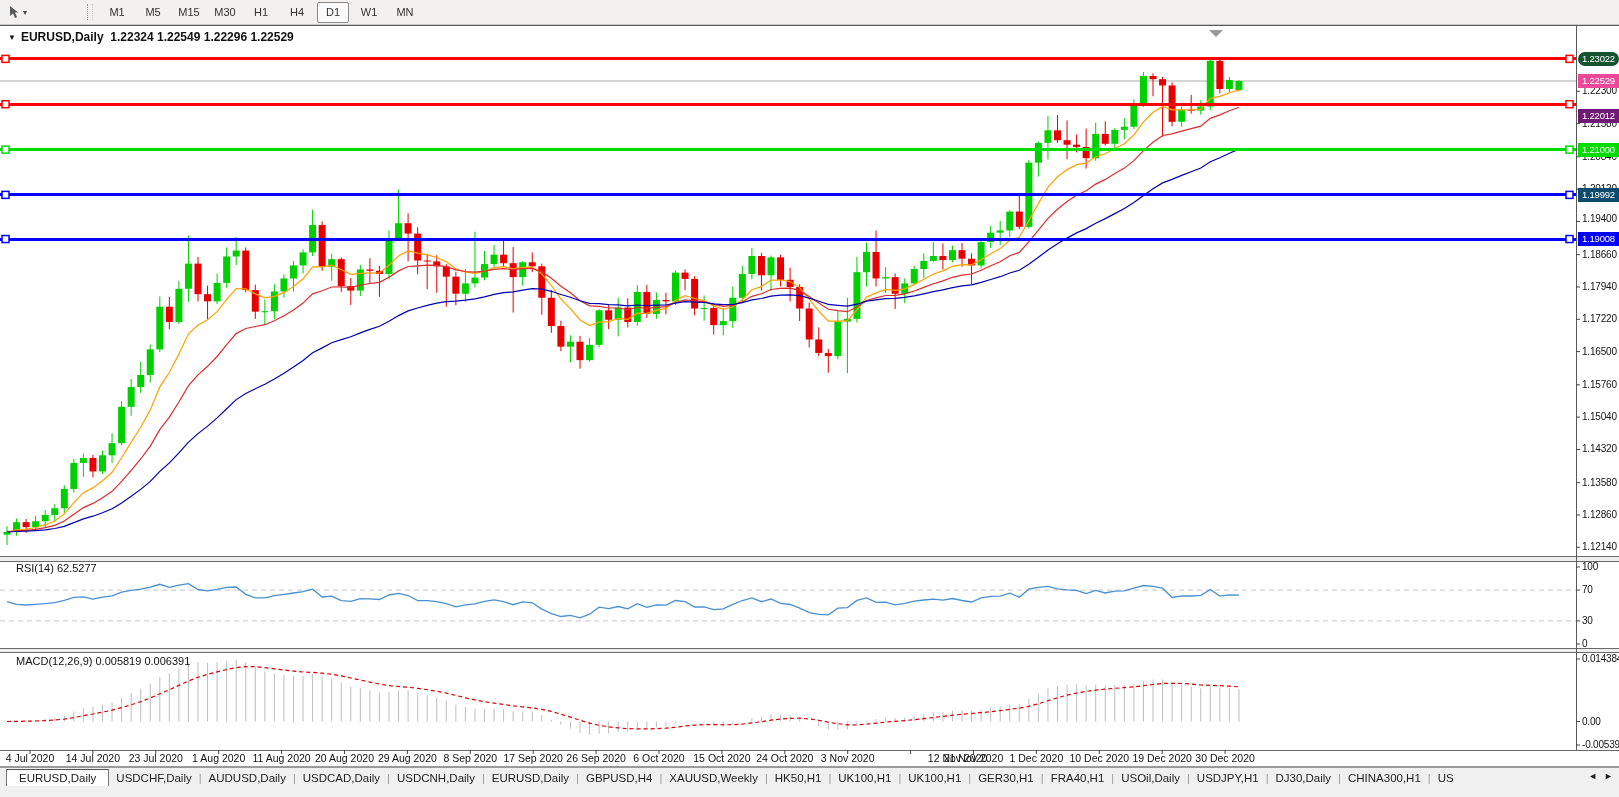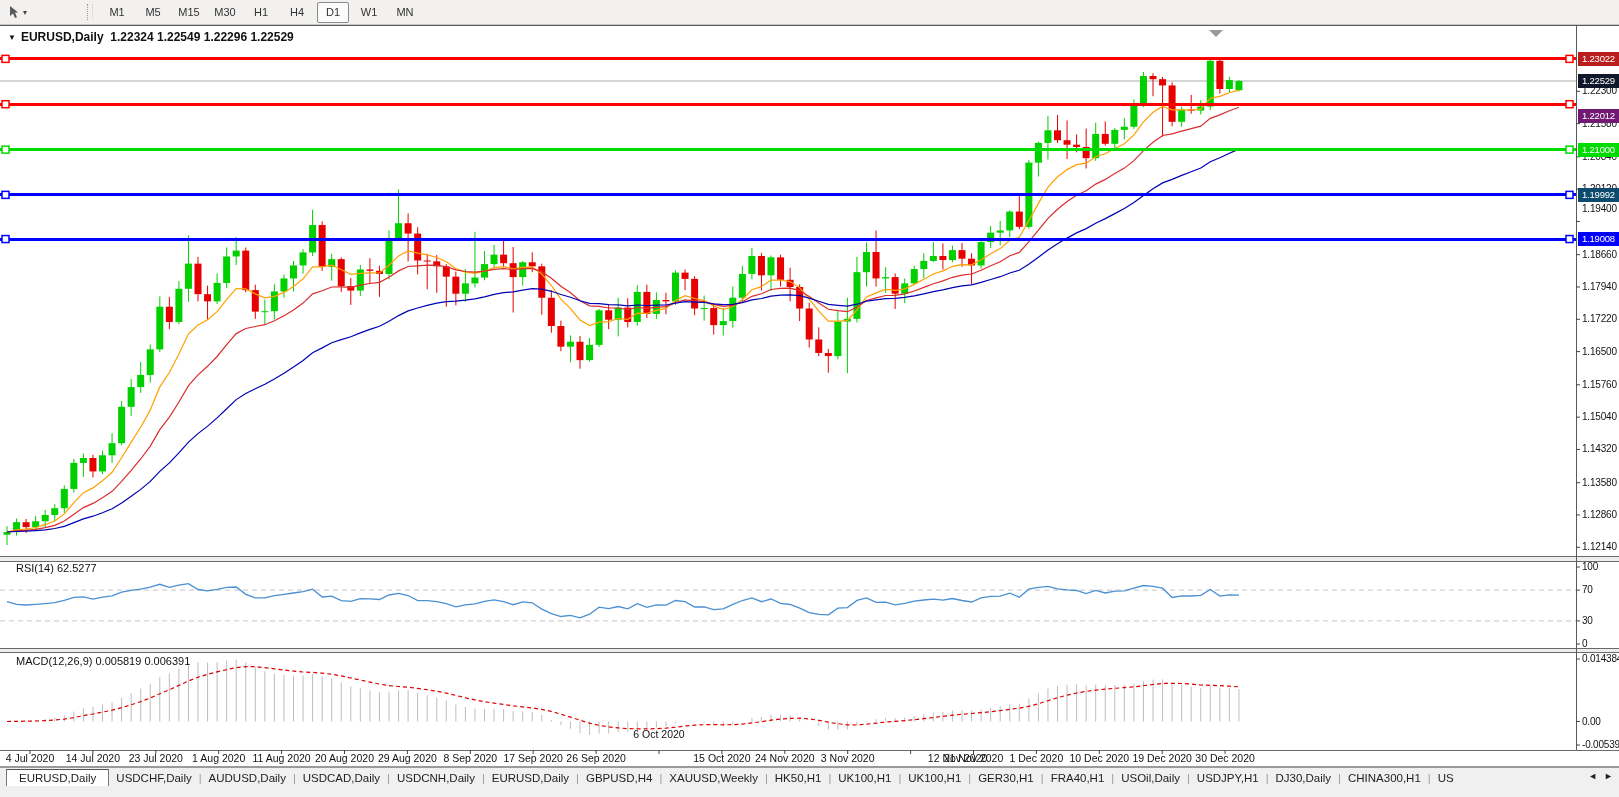--- a/index.html
+++ b/index.html
@@ -536,57 +536,57 @@
     <div class="chart-title">
       <span class="tri">▼</span><span>EURUSD,Daily</span>&nbsp;&nbsp;<span style="font-weight:bold">1.22324 1.22549 1.22296 1.22529</span>
     </div>
     <div class="ind-label" style="top:562px">RSI(14) 62.5277</div>
     <div class="ind-label" style="top:655px">MACD(12,26,9) 0.005819 0.006391</div>
     <div id="labels">
         <div class="tick-label" style="left: 1582px; top: 85.2846px;">1.22300</div>
         <div class="tick-label" style="left: 1582px; top: 117.6px;">1.21580</div>
         <div class="tick-label" style="left: 1582px; top: 150.813px;">1.20840</div>
         <div class="tick-label" style="left: 1582px; top: 183.129px;">1.20120</div>
-        <div class="tick-label" style="left: 1582px; top: 203px;">1.19400</div>
+        <div class="tick-label" style="left: 1582px; top: 213px;">1.19400</div>
         <div class="tick-label" style="left: 1582px; top: 248.658px;">1.18660</div>
         <div class="tick-label" style="left: 1582px; top: 280.973px;">1.17940</div>
         <div class="tick-label" style="left: 1582px; top: 313.289px;">1.17220</div>
         <div class="tick-label" style="left: 1582px; top: 345.604px;">1.16500</div>
         <div class="tick-label" style="left: 1582px; top: 378.817px;">1.15760</div>
         <div class="tick-label" style="left: 1582px; top: 411.133px;">1.15040</div>
         <div class="tick-label" style="left: 1582px; top: 443.448px;">1.14320</div>
         <div class="tick-label" style="left: 1582px; top: 476.662px; text-align: center;">1.13580</div>
         <div class="tick-label" style="left: 1582px; top: 508.977px;">1.12860</div>
         <div class="tick-label" style="left: 1582px; top: 541.293px;">1.12140</div>
         <div class="tick-label" style="left: 1582px; top: 561px;">100</div>
         <div class="tick-label" style="left: 1582px; top: 584.1px;">70</div>
         <div class="tick-label" style="left: 1582px; top: 614.9px;">30</div>
         <div class="tick-label" style="left: 1582px; top: 638px;">0</div>
         <div class="tick-label" style="left: 1582px; top: 653px;">0.014384</div>
         <div class="tick-label" style="left: 1582px; top: 715.539px;">0.00</div>
         <div class="tick-label" style="left: 1582px; top: 739px;">-0.005396</div>
-        <div class="chip" style="left: 1578px; top: 51.8793px; background: #b91c1c;">1.23022</div>
+        <div class="chip" style="left: 1578px; top: 51.8793px; background: #14532d; border-radius: 7px;">1.23022</div>
         <div class="chip" style="left: 1578px; top: 109px; background: #701a75;">1.22012</div>
         <div class="chip" style="left: 1578px; top: 142.632px; background: rgb(0, 220, 0);">1.21000</div>
         <div class="chip" style="left: 1578px; top: 187.874px; background: #0c4a6e;">1.19992</div>
         <div class="chip" style="left: 1578px; top: 232.038px; background: rgb(0, 0, 255);">1.19008</div>
-        <div class="chip" style="left: 1578px; top: 74.0065px; background: #0f172a;">1.22529</div>
+        <div class="chip" style="left: 1578px; top: 74.0065px; background: #ec4899;">1.22529</div>
         <div class="date-label" style="left: -12px; top: 752px;">4 Jul 2020</div>
         <div class="date-label" style="left: 50.9px; top: 752px;">14 Jul 2020</div>
         <div class="date-label" style="left: 113.8px; top: 752px;">23 Jul 2020</div>
         <div class="date-label" style="left: 176.7px; top: 752px;">1 Aug 2020</div>
         <div class="date-label" style="left: 239.6px; top: 752px;">11 Aug 2020</div>
         <div class="date-label" style="left: 302.5px; top: 752px;">20 Aug 2020</div>
         <div class="date-label" style="left: 365.4px; top: 752px;">29 Aug 2020</div>
         <div class="date-label" style="left: 428.3px; top: 752px;">8 Sep 2020</div>
         <div class="date-label" style="left: 491.2px; top: 752px;">17 Sep 2020</div>
         <div class="date-label" style="left: 554.1px; top: 752px;">26 Sep 2020</div>
-        <div class="date-label" style="left: 617px; top: 728px;">6 Oct 2020</div>
+        <div class="date-label" style="left: 617px; top: 752px;">6 Oct 2020</div>
         <div class="date-label" style="left: 679.9px; top: 752px;">15 Oct 2020</div>
-        <div class="date-label" style="left: 742.8px; top: 752px;">24 Nov 2020</div>
+        <div class="date-label" style="left: 742.8px; top: 752px;">24 Oct 2020</div>
         <div class="date-label" style="left: 805.7px; top: 752px;">3 Nov 2020</div>
         <div class="date-label" style="left: 868.6px; top: 752px; margin-left: 47px;">12 Nov 2020</div>
         <div class="date-label" style="left: 931.5px; top: 752px;">21 Nov 2020</div>
         <div class="date-label" style="left: 994.4px; top: 752px;">1 Dec 2020</div>
         <div class="date-label" style="left: 1057.3px; top: 752px;">10 Dec 2020</div>
         <div class="date-label" style="left: 1120.2px; top: 752px;">19 Dec 2020</div>
         <div class="date-label" style="left: 1183.1px; top: 752px;">30 Dec 2020</div>
       </div>
   </div>
 

